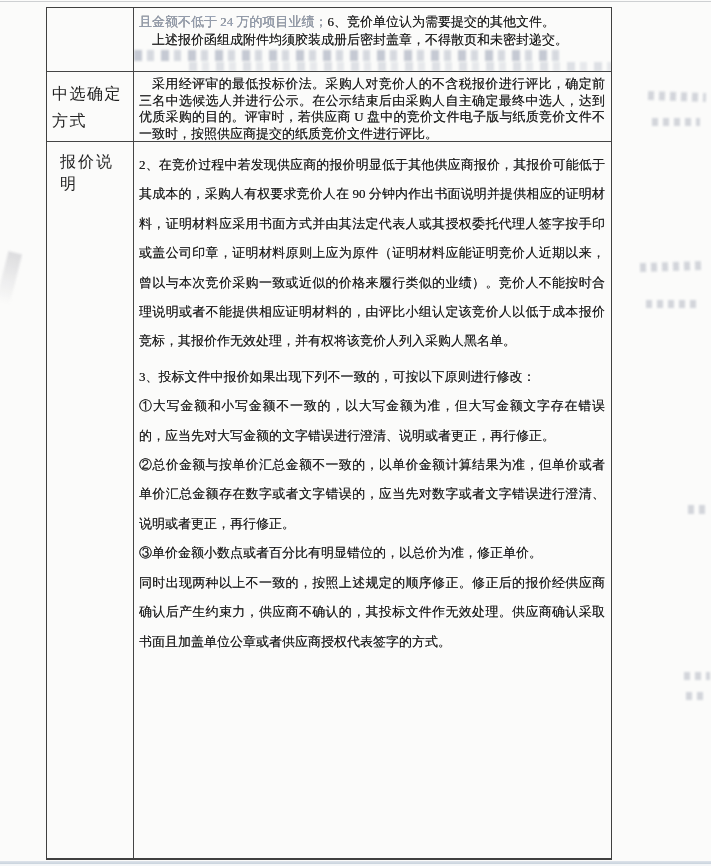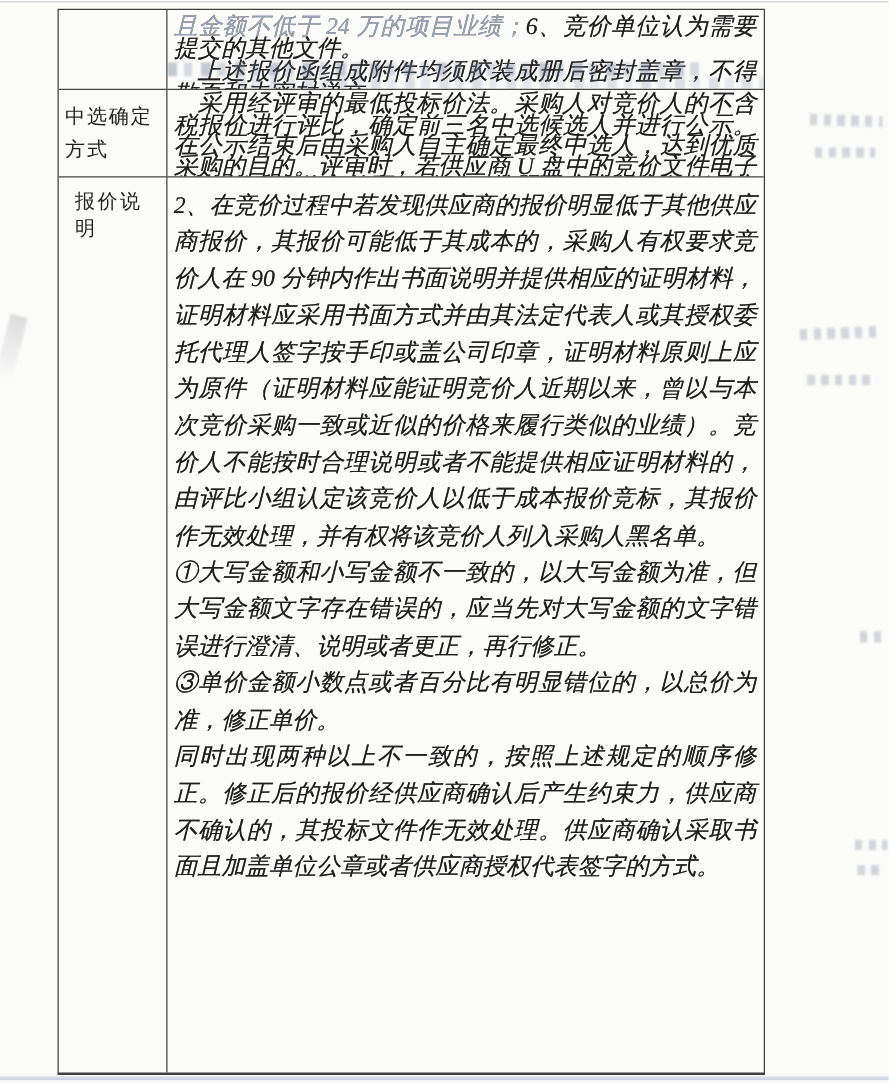--- a/index.html
+++ b/index.html
@@ -18,22 +18,22 @@
     position:absolute;left:46px;top:7px;width:566px;height:853px;
     border:1.4px solid #404040;border-bottom-width:2px;
     display:grid;grid-template-columns:87px 1fr;grid-template-rows:63px 70px 1fr;
     box-sizing:border-box;background:transparent;
   }
   .cell{box-sizing:border-box;overflow:hidden;position:relative;}
   .lbl{border-right:1.2px solid #454545;font-size:16px;}
   .r2,.r3{border-top:1.2px solid #454545;}
   .lbl.l2{padding:8px 4px 0 5px;line-height:27px;letter-spacing:1.5px;text-align:left;}
   .lbl.l3{padding:9px 4px 0 13px;line-height:22px;letter-spacing:2px;}
-  .content{padding:0 6px 0 5px;font-size:19px;text-align:justify;
-    text-shadow:0 0 .3px rgba(25,25,25,.75);font-style:italic;}
+  .content{padding:0 6px 0 5px;font-size:13px;text-align:justify;
+    text-shadow:0 0 .3px rgba(25,25,25,.75);}
   .content.c1{padding-top:5px;line-height:18px;}
   .content.c2{padding-top:4px;line-height:16.6px;}
   .content.c3{padding-top:8px;line-height:29.4px;}
   .content p{margin:0;}
   .indent1{text-indent:1em;}
   .gap-top{margin-top:6px !important;}
   .faded{color:#9aa4b6;filter:blur(.3px);}
   
   .artifact{position:absolute;pointer-events:none;filter:blur(1px);}
   .bleed{background:repeating-linear-gradient(90deg,
@@ -80,21 +80,23 @@
     </div>
     <div class="cell content c2 r2">
       <p class="indent1">采用经评审的最低投标价法。采购人对竞价人的不含税报价进行评比，确定前三名中选候选人并进行公示。在公示结束后由采购人自主确定最终中选人，达到优质采购的目的。评审时，若供应商 U 盘中的竞价文件电子版与纸质竞价文件不一致时，按照供应商提交的纸质竞价文件进行评比。</p>
     </div>
 
     <div class="cell lbl l3 r3">
       <span>报价说明</span>
     </div>
     <div class="cell content c3 r3">
       <p>2、在竞价过程中若发现供应商的报价明显低于其他供应商报价，其报价可能低于其成本的，采购人有权要求竞价人在 90 分钟内作出书面说明并提供相应的证明材料，证明材料应采用书面方式并由其法定代表人或其授权委托代理人签字按手印或盖公司印章，证明材料原则上应为原件（证明材料应能证明竞价人近期以来，曾以与本次竞价采购一致或近似的价格来履行类似的业绩）。竞价人不能按时合理说明或者不能提供相应证明材料的，由评比小组认定该竞价人以低于成本报价竞标，其报价作无效处理，并有权将该竞价人列入采购人黑名单。</p>
+      <p class="gap-top">3、投标文件中报价如果出现下列不一致的，可按以下原则进行修改：</p>
       <p>①大写金额和小写金额不一致的，以大写金额为准，但大写金额文字存在错误的，应当先对大写金额的文字错误进行澄清、说明或者更正，再行修正。</p>
+      <p>②总价金额与按单价汇总金额不一致的，以单价金额计算结果为准，但单价或者单价汇总金额存在数字或者文字错误的，应当先对数字或者文字错误进行澄清、说明或者更正，再行修正。</p>
       <p>③单价金额小数点或者百分比有明显错位的，以总价为准，修正单价。</p>
       <p>同时出现两种以上不一致的，按照上述规定的顺序修正。修正后的报价经供应商确认后产生约束力，供应商不确认的，其投标文件作无效处理。供应商确认采取书面且加盖单位公章或者供应商授权代表签字的方式。</p>
     </div>
   </div>
 
   <div class="artifact speck a-rm-1"></div>
   <div class="artifact speck a-rm-2"></div>
   <div class="artifact speck a-rm-3"></div>
   <div class="artifact speck a-rm-4"></div>
   <div class="artifact speck a-rm-5"></div>

